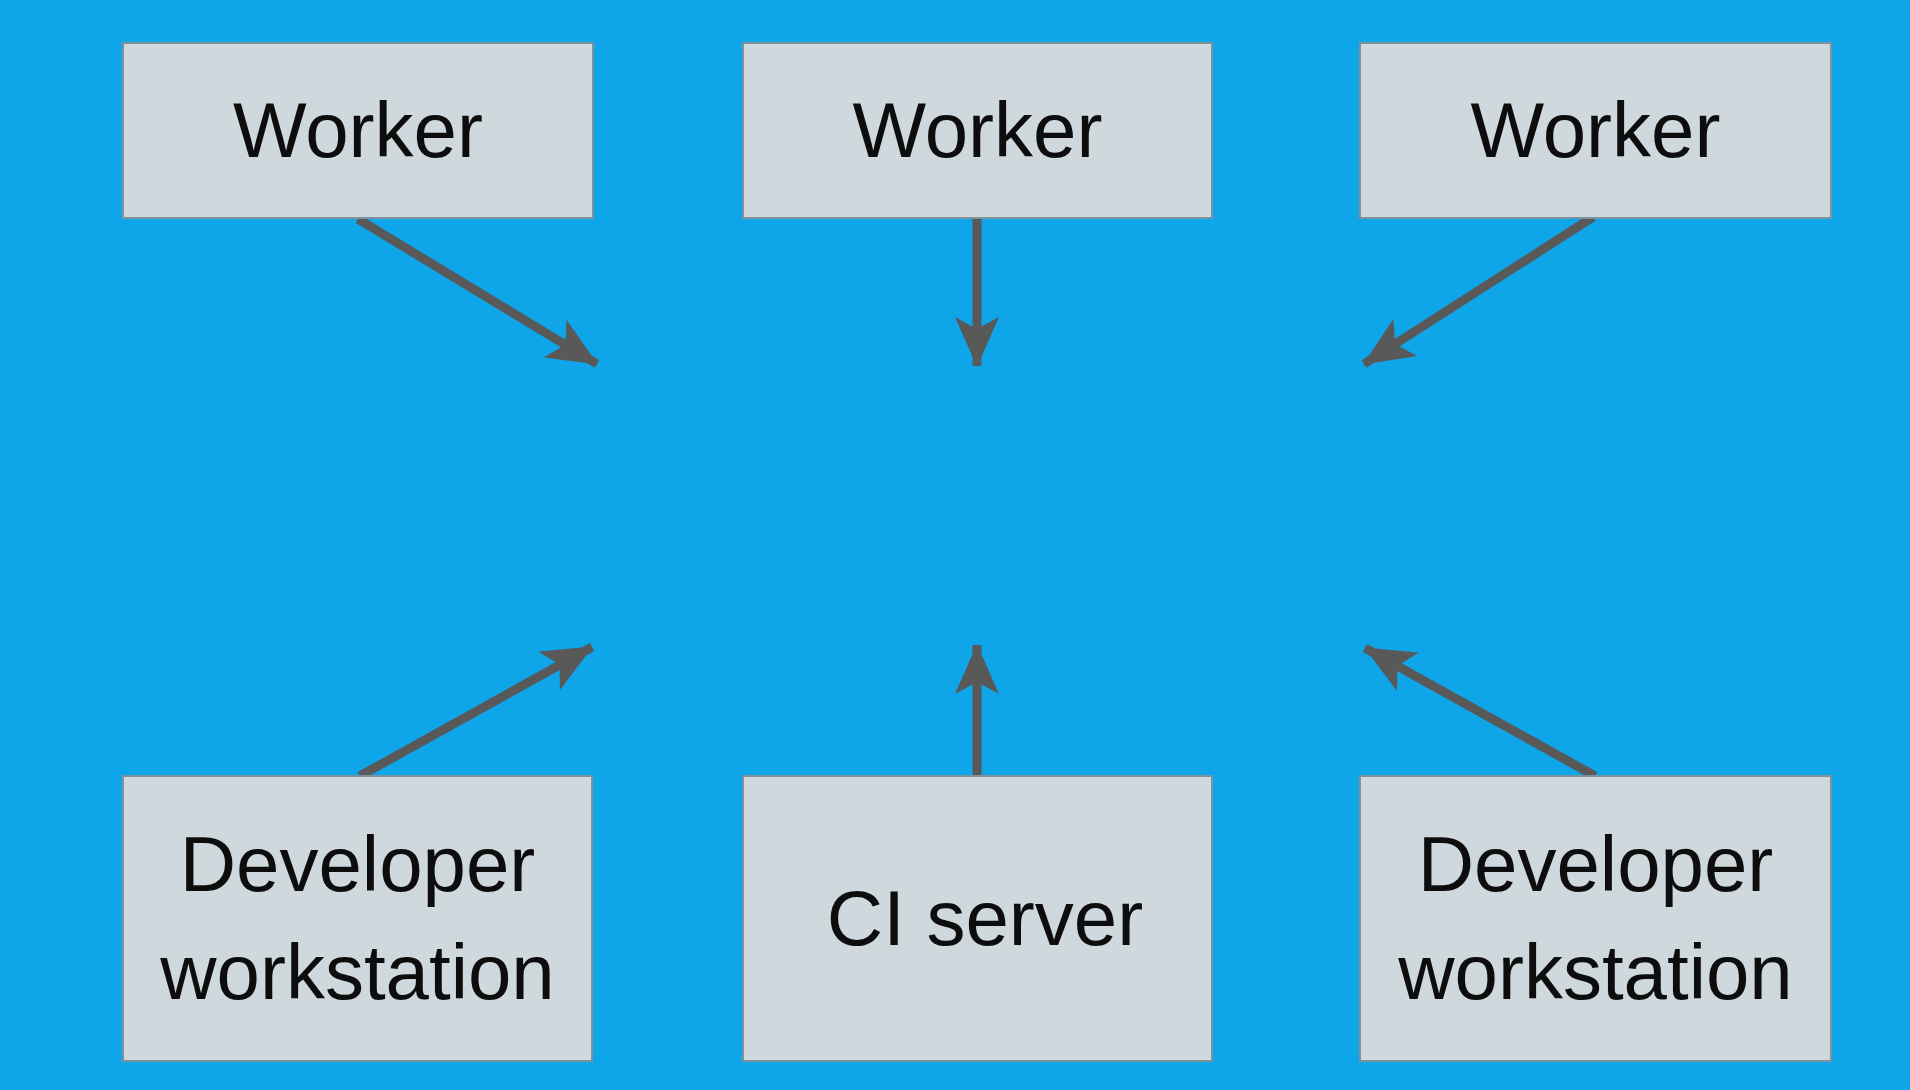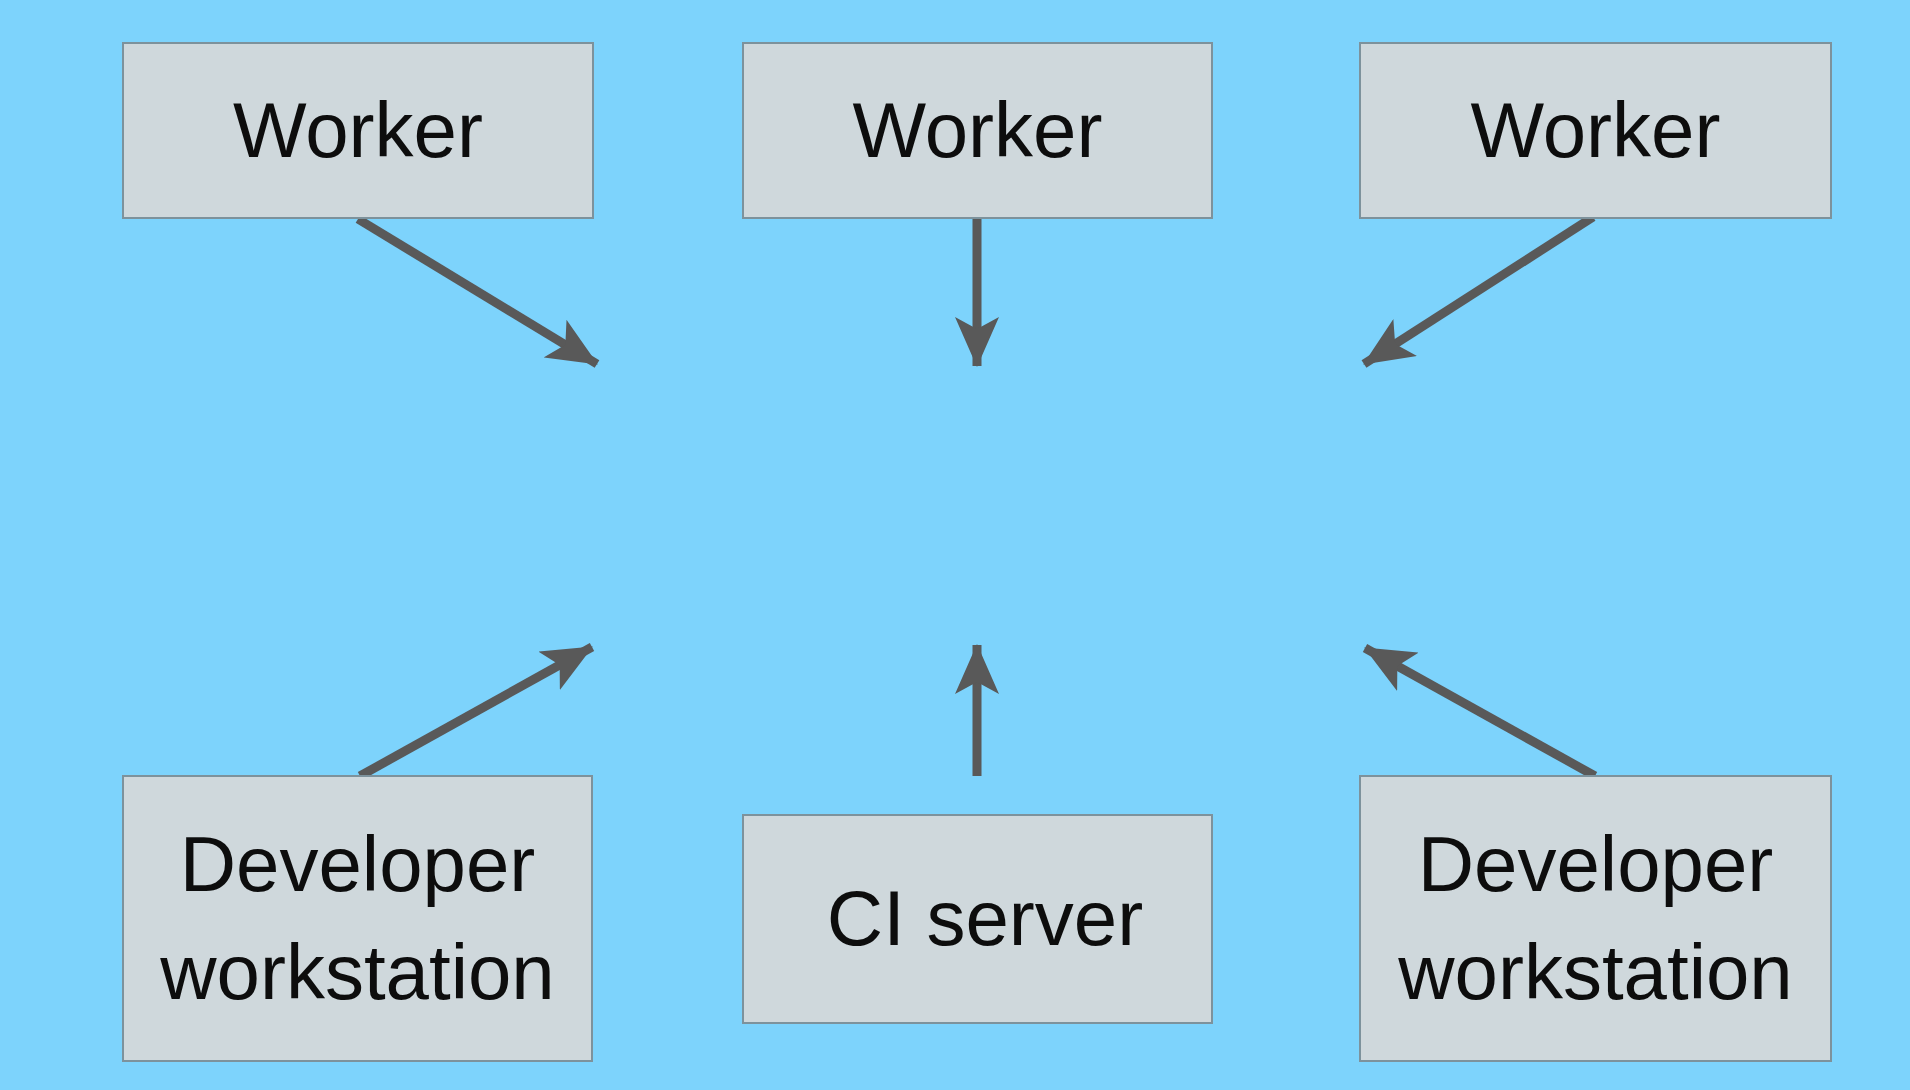--- a/index.html
+++ b/index.html
@@ -5,21 +5,21 @@
   html, body {
     margin: 0;
     padding: 0;
     background: #ffffff;
     font-family: "Liberation Sans", sans-serif;
   }
   .canvas {
     position: relative;
     width: 1910px;
     height: 1090px;
-    background: #7dd3fc;
+    background: #0ea5e9;
     overflow: hidden;
   }
   .node {
     position: absolute;
     box-sizing: border-box;
     background: #cfd8dc;
     border: 2px solid #7d929c;
     display: flex;
     align-items: center;
     justify-content: center;
@@ -30,21 +30,21 @@
     letter-spacing: 0px;
   }
   
   .n-worker-left   { left: 122px;  top: 42px;  width: 472px; height: 177px; }
   .n-worker-middle { left: 742px;  top: 42px;  width: 471px; height: 177px; }
   .n-worker-right  { left: 1359px; top: 42px;  width: 473px; height: 177px; }
   
   .n-build-master  { left: 594px;  top: 367px; width: 766px; height: 277px; }
   
   .n-dev-left      { left: 122px;  top: 775px; width: 471px; height: 287px; padding: 0 30px; }
-  .n-ci-server     { left: 742px;  top: 814px; width: 471px; height: 210px; padding-left: 15px; }
+  .n-ci-server     { left: 742px;  top: 775px; width: 471px; height: 287px; padding-left: 15px; }
   .n-dev-right     { left: 1359px; top: 775px; width: 473px; height: 287px; padding: 0 30px; }
 
   svg.arrow-layer {
     position: absolute;
     left: 0;
     top: 0;
     width: 1910px;
     height: 1090px;
     pointer-events: none;
   }

